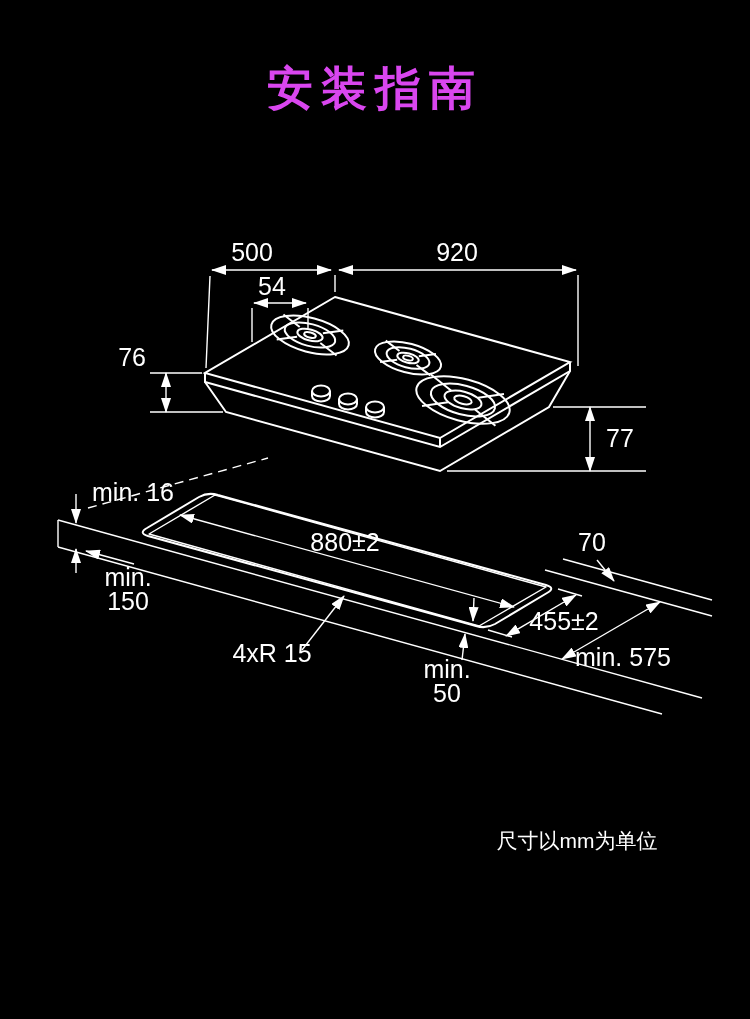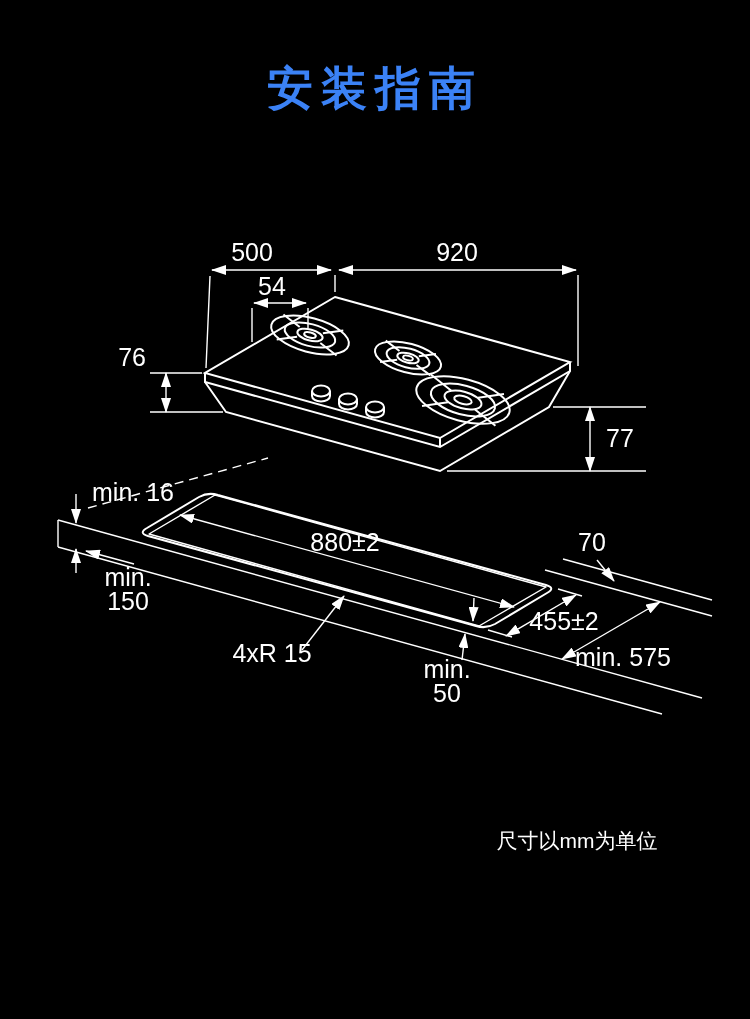--- a/index.html
+++ b/index.html
@@ -1,19 +1,19 @@
 <!DOCTYPE html>
 <html><head>
 <meta charset="utf-8">
 <style>
   html,body{margin:0;padding:0;background:#000;}
   .page{position:relative;width:750px;height:1019px;background:#000;overflow:hidden;
         font-family:"Liberation Sans", sans-serif;}
   .title{position:absolute;top:58px;left:0;width:750px;text-align:center;margin:0;
-         color:#3b82f6;font-size:46px;font-weight:700;letter-spacing:8px;}
+         color:#d946ef;font-size:46px;font-weight:700;letter-spacing:8px;}
   svg{position:absolute;left:0;top:0;}
   svg text{fill:#ffffff;font-family:"Liberation Sans", sans-serif;font-size:25px;}
   svg text.note{font-size:21px;}
   .ln{stroke:#ffffff;fill:none;stroke-width:2;}
   .thin{stroke:#ffffff;fill:none;stroke-width:1.4;}
   .dim{stroke:#ffffff;fill:none;stroke-width:1.4;}
   .dash{stroke:#ffffff;fill:none;stroke-width:1.4;stroke-dasharray:9 6;}
 </style>
 </head>
 <body>

